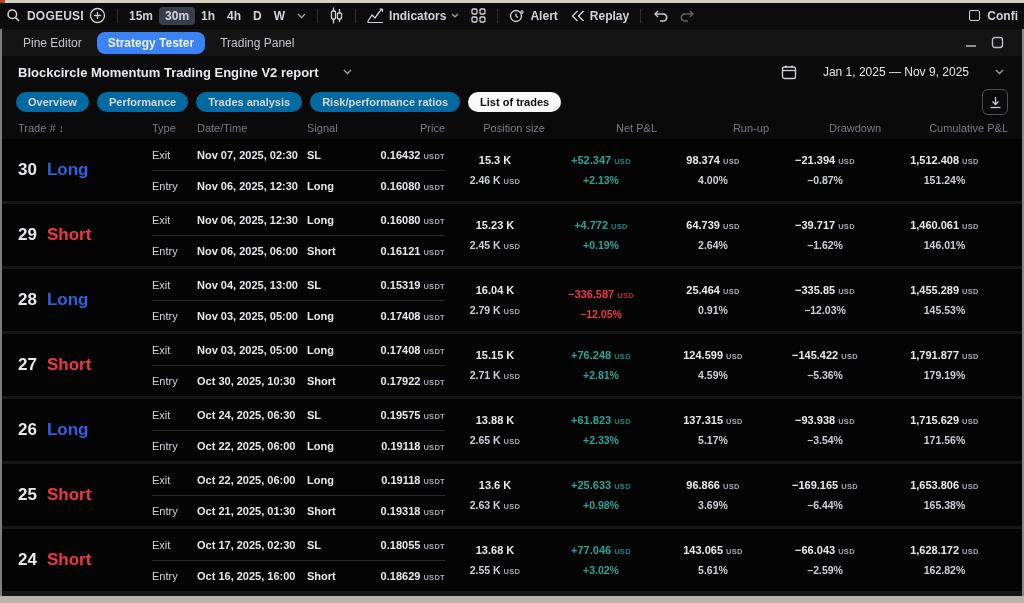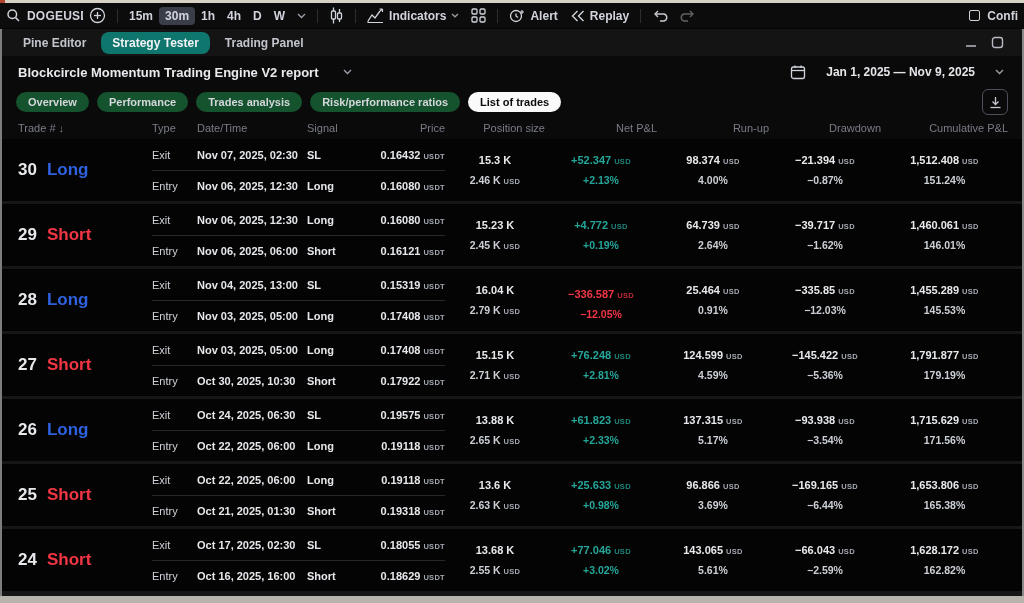--- a/index.html
+++ b/index.html
@@ -24,32 +24,32 @@
   .icon { display:inline-flex; align-items:center; justify-content:center; flex:none; }
   .tb-right { margin-left:auto; display:flex; align-items:center; gap:7px; padding-right:0; overflow:hidden; }
   .cfg-box { width:11px; height:11px; border:1.5px solid #cfd2d8; border-radius:2px; flex:none; }
   .redo-dim svg { opacity:.45; }
 
   
   .window { flex:1; display:flex; flex-direction:column; border-left:2px solid #7d7d7d; border-right:2px solid #8a8a8a; background:#0a0a0a; overflow:hidden; }
 
   
   .ptabs { height:28px; background:#141414; display:flex; align-items:center; padding:0 10px; gap:4px; flex:none; border-bottom:1px solid #090909; }
-  .ptab { font-size:12px; color:#c2c5cc; padding:4px 11px; font-weight:700; border-radius:8px; }
-  .ptab.active { background:#0f766e; color:#f2f3f5; font-weight:700; }
+  .ptab { font-size:12px; color:#c2c5cc; padding:4px 11px; font-weight:400; border-radius:8px; }
+  .ptab.active { background:#3b82f6; color:#f2f3f5; font-weight:700; }
   .win-controls { margin-left:auto; display:flex; align-items:center; gap:14px; padding-right:8px; }
 
   
   .report-header { height:30px; display:flex; align-items:center; padding:0 16px; flex:none; }
   .report-title { font-size:13px; font-weight:700; color:#e8eaee; display:flex; align-items:center; gap:24px; }
-  .date-range { margin-left:auto; display:flex; align-items:center; gap:20px; font-size:12px; font-weight:700; color:#e4e6ea; padding-right:2px;padding-left:41px; }
+  .date-range { margin-left:auto; display:flex; align-items:center; gap:26px; font-size:12px; font-weight:400; color:#e4e6ea; padding-right:2px;padding-left:41px; }
 
   
   .rtabs { height:30px; display:flex; align-items:center; gap:8px; padding:0 14px; flex:none; }
-  .pill { background:#14532d; color:#d5d7dc; border-radius:20px; padding:4px 12px; font-size:11px; font-weight:600; white-space:nowrap; }
+  .pill { background:#0369a1; color:#d5d7dc; border-radius:20px; padding:4px 12px; font-size:11px; font-weight:600; white-space:nowrap; }
   .pill.active { background:#fafafa; color:#0d0d0d; font-weight:700; }
   .download-btn { margin-left:auto; width:26px; height:26px; border:1px solid #4d5059; border-radius:6px; display:flex; align-items:center; justify-content:center; background:transparent; }
 
   
   .thead { display:grid; grid-template-columns:150px 45px 110px 60px 78px 100px 112px 112px 112px 1fr;
            height:22px; align-items:center; color:#7a7d87; font-size:11px; padding-right:14px; flex:none; }
   .thead .h-trade { padding-left:16px; }
   .h-r { text-align:right; }
 
   .tbody { display:flex; flex-direction:column; gap:3px; background:#161616; flex:1; overflow:hidden; }

